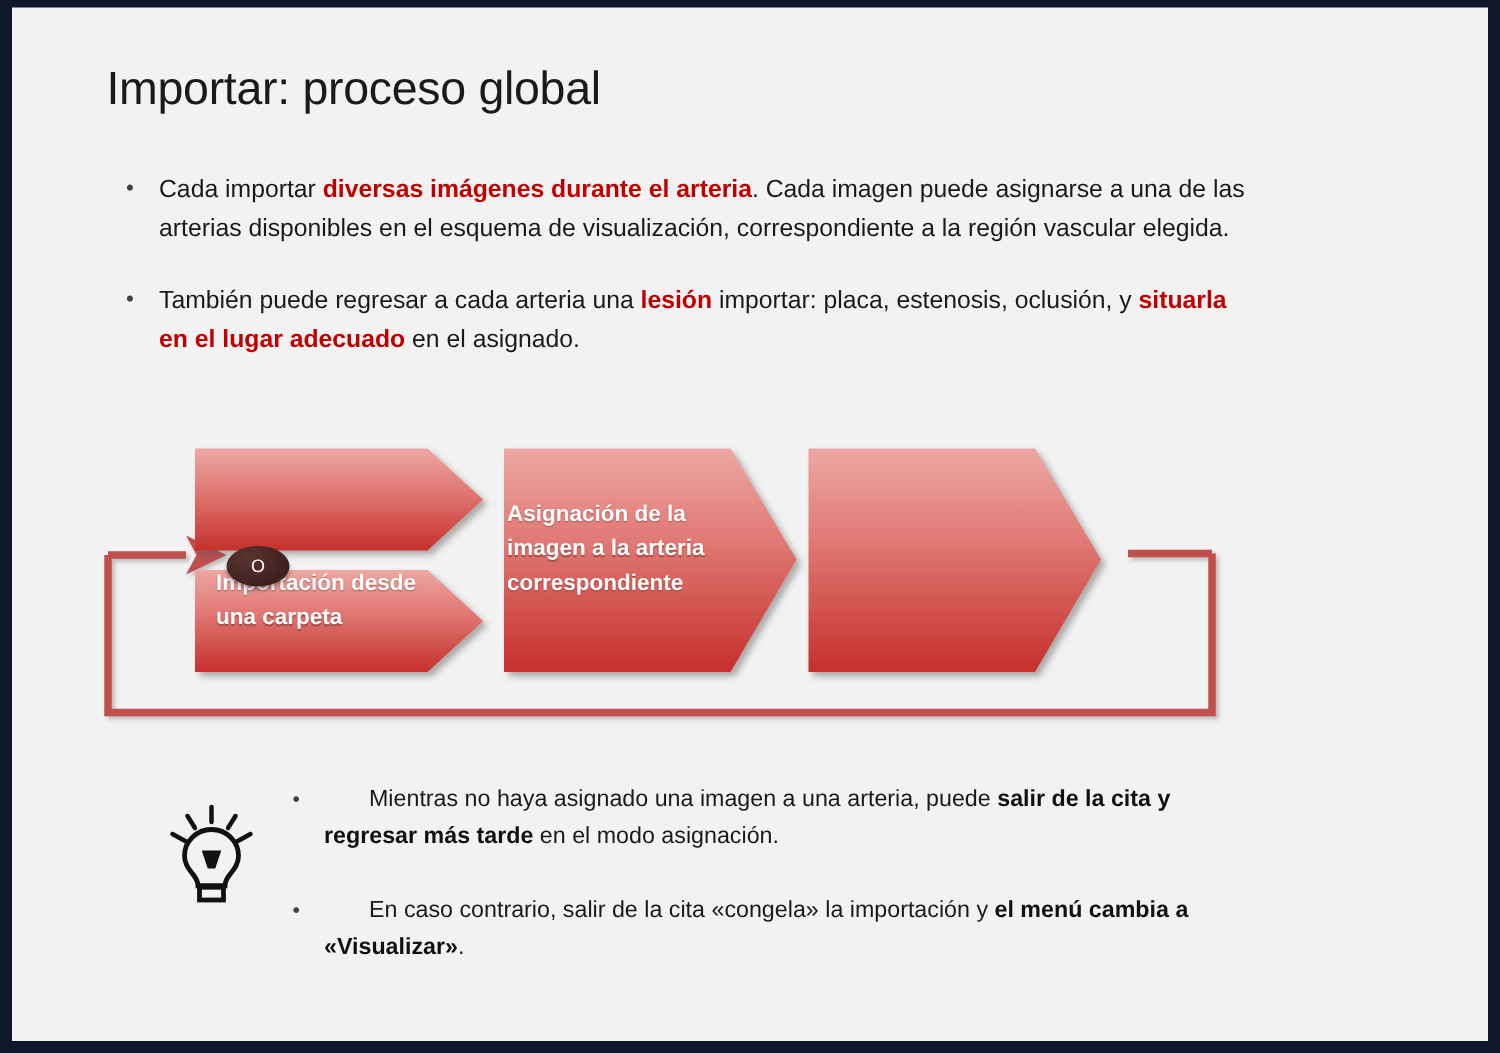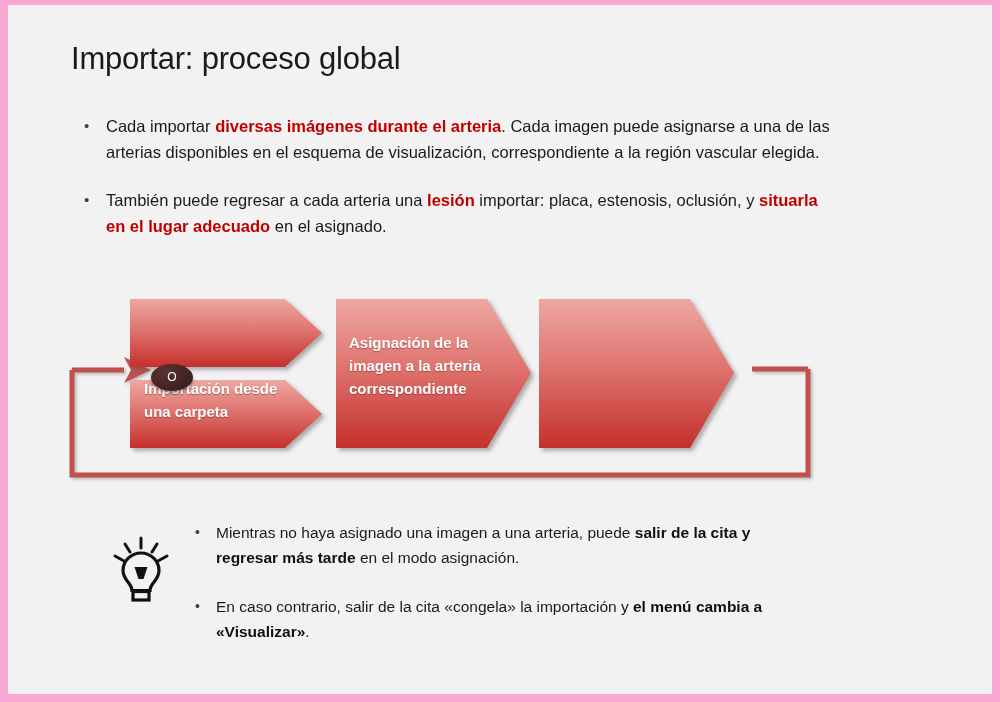--- a/index.html
+++ b/index.html
@@ -13,21 +13,21 @@
     overflow: hidden;
     font-family: "Liberation Sans", sans-serif;
   }
 
   
   .frame {
     position: absolute;
     left: 0; top: 0;
     width: 1000px;
     height: 702px;
-    background: #f9a8d4;
+    background: #0f172a;
   }
   .slide {
     position: absolute;
     left: 8px;
     top: 5px;
     width: 984px;
     height: 689px;
     background: #f2f2f2;
     overflow: hidden;
   }
@@ -89,21 +89,21 @@
   .chev-label {
     position: absolute;
     color: #ffffff;
     font-weight: bold;
     font-size: 15px;
     line-height: 23px;
     text-shadow: 0 1px 1px rgba(90,20,20,0.45);
   }
   .chev1-label { left: 136px; top: 310px; width: 160px; }
   .chev2-label { left: 136px; top: 372px; width: 160px; }
-  .chev3-label { left: 341px; top: 326px; width: 150px; }
+  .chev3-label { left: 330px; top: 326px; width: 150px; }
   .chev4-label { left: 543px; top: 326px; width: 150px; }
 
   .or-badge {
     position: absolute;
     left: 143px;
     top: 359px;
     width: 42px;
     height: 27px;
     border-radius: 50%;
     background: radial-gradient(ellipse at 35% 30%, #5a3332 0%, #402220 65%, #33191a 100%);
@@ -141,20 +141,21 @@
     left: 7px;
     top: 0;
     font-size: 14px;
     color: #404040;
     line-height: 25px;
   }
   .bullet-text-sm {
     font-size: 15.5px;
     line-height: 25px;
     color: #1a1a1a;
+    margin-left: 30px;
   }
   b.strong { font-weight: bold; color: #111111; }
 </style>
 </head>
 <body>
 
 <div class="frame">
   <div class="slide">
 
     <div class="title">Importar: proceso global</div>

